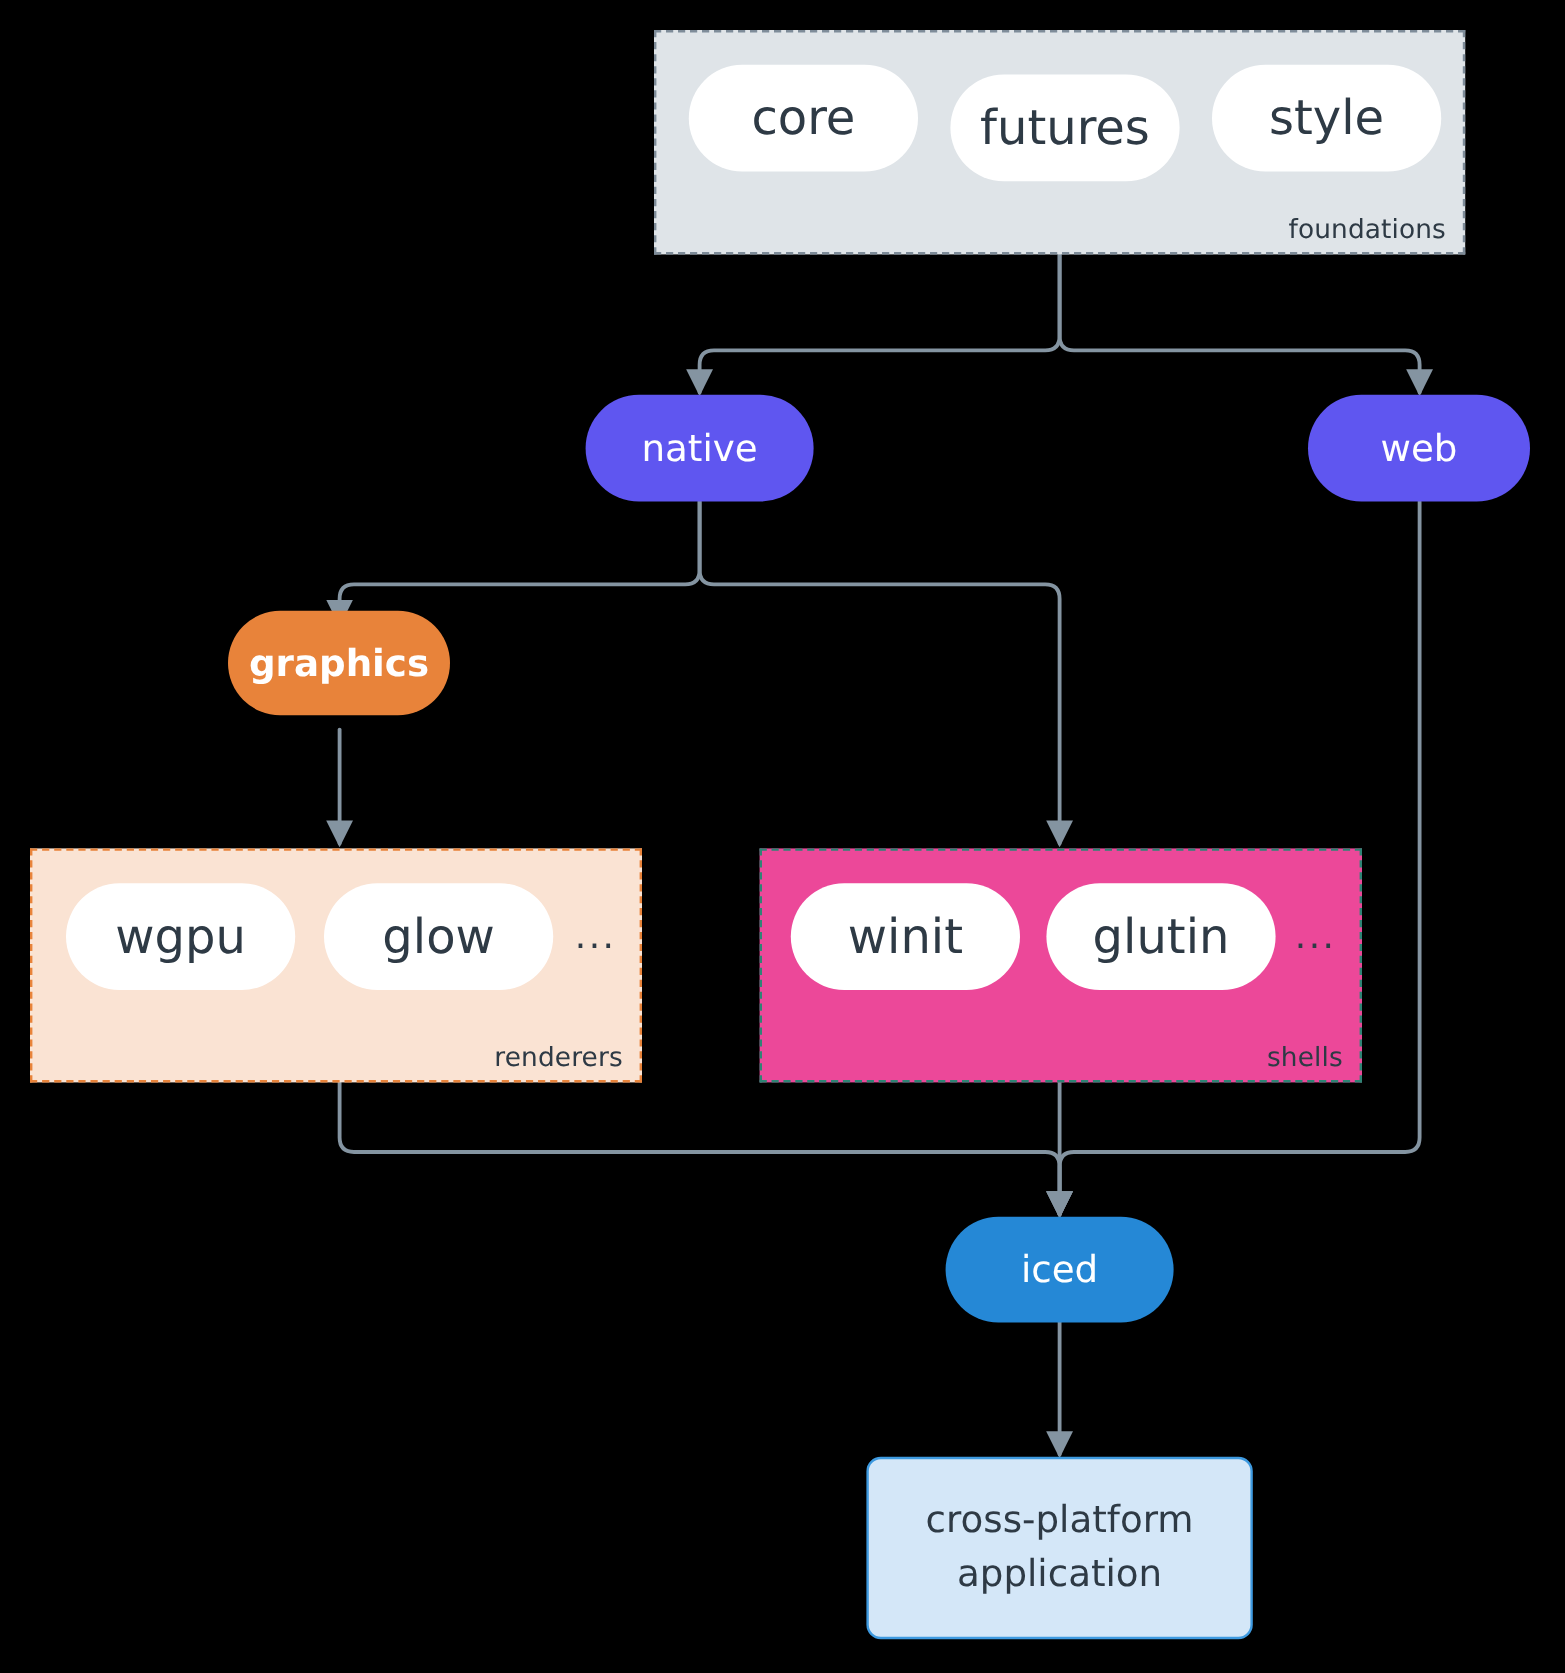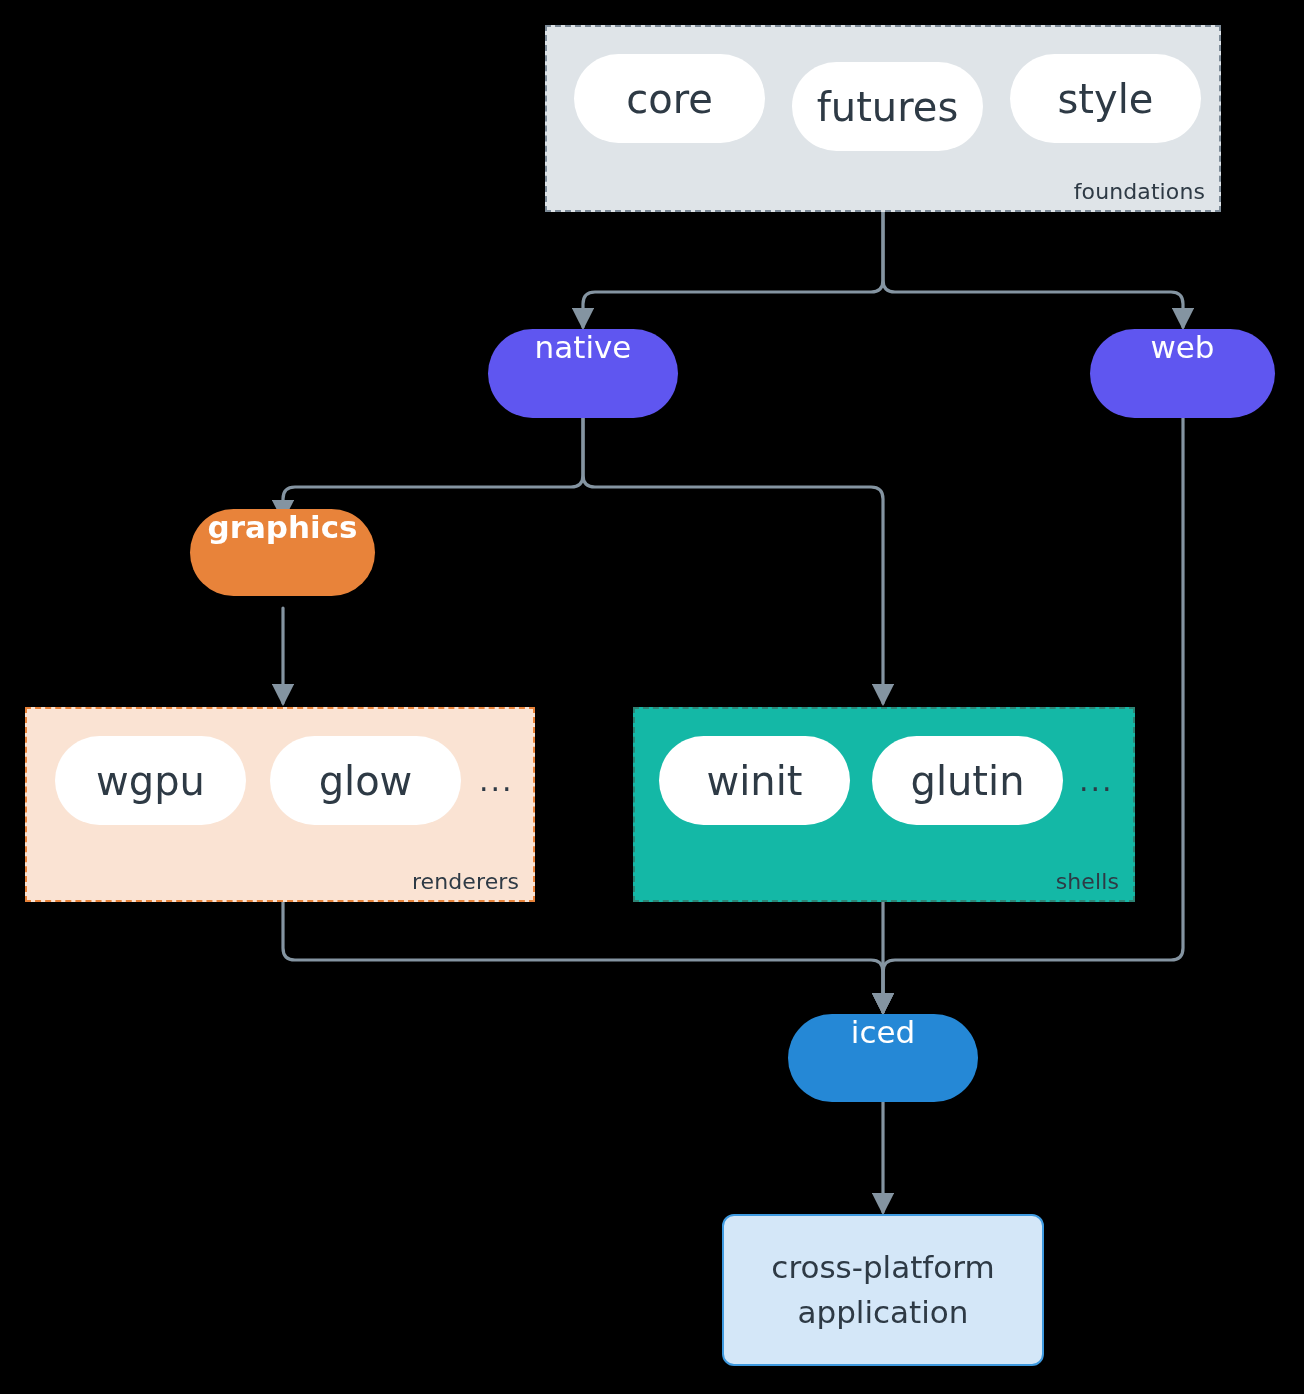--- a/index.html
+++ b/index.html
@@ -51,21 +51,21 @@
 
   .grp-foundations {
     background: #DFE4E8;
     border: 2px dashed #7E8C99;
   }
   .grp-renderers {
     background: #FAE3D3;
     border: 2px dashed #E8833A;
   }
   .grp-shells {
-    background: #14b8a6;
+    background: #ec4899;
     border: 2px dashed #2E8475;
   }
 
   
   .pill {
     background: #FFFFFF;
     border-radius: 999px;
     display: flex;
     align-items: center;
     justify-content: center;
@@ -83,21 +83,21 @@
     align-items: center;
     justify-content: center;
     white-space: nowrap;
   }
 
   
   .node {
     position: absolute;
     box-sizing: border-box;
     display: flex;
-    align-items: flex-start;
+    align-items: center;
     justify-content: center;
     border-radius: 999px;
     color: #FFFFFF;
     font-size: 31px;
     white-space: nowrap;
   }
   .node-purple { background: #5F56F0; }
   .node-orange { background: #E8833A; }
   .node-blue   { background: #2588D6; }
 

